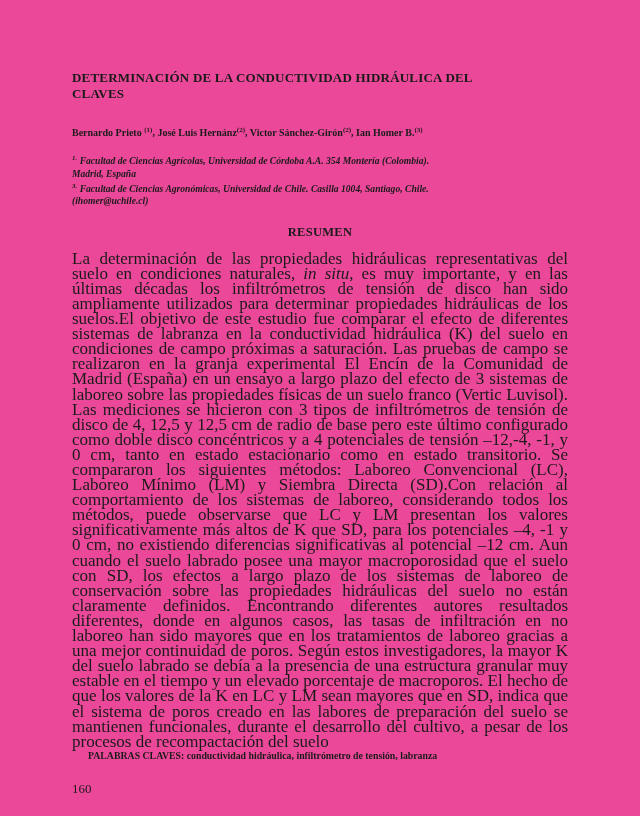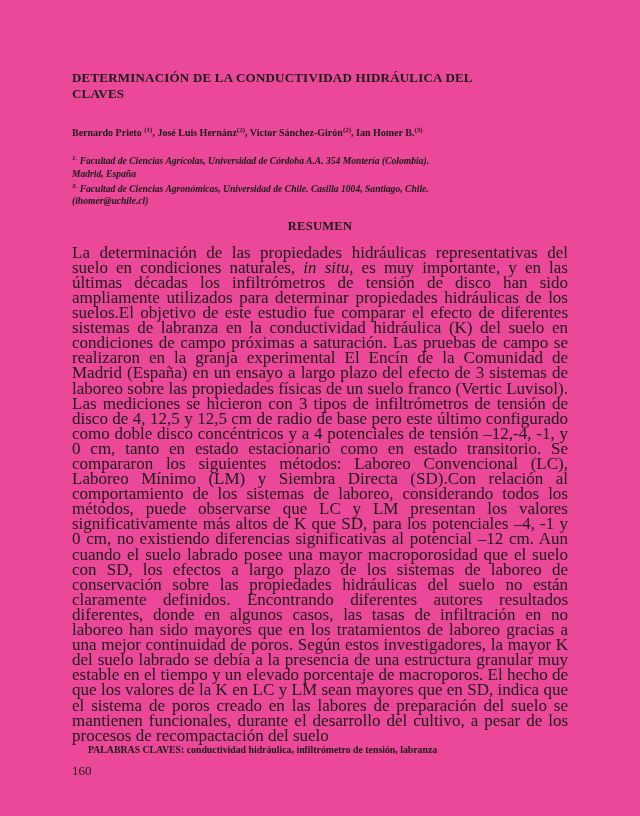--- a/index.html
+++ b/index.html
@@ -39,42 +39,42 @@
     margin-top: 13px;
     font-size: 9.6px;
     font-style: italic;
     font-weight: bold;
     line-height: 12px;
   }
   .aff-line sup {
     font-size: 7px;
   }
   .resumen {
-    margin-top: 12px;
+    margin-top: 18px;
     text-align: center;
     font-size: 12.5px;
     font-weight: bold;
     letter-spacing: 0.3px;
   }
   .abstract {
     margin: 11px 0 0 0;
     font-size: 17px;
     line-height: 15.1px;
     text-align: justify;
     text-justify: inter-word;
   }
   .keywords {
     margin-top: 1px;
     font-size: 9.8px;
     font-weight: bold;
     line-height: 12px;
     margin-left: 16px;
   }
   .pagenum {
-    margin-top: 7px;
+    margin-top: 19px;
     font-size: 13px;
     line-height: 16px;
   }
 </style>
 </head>
 <body>
 
 <div class="page">
 
   <h1 class="title">

